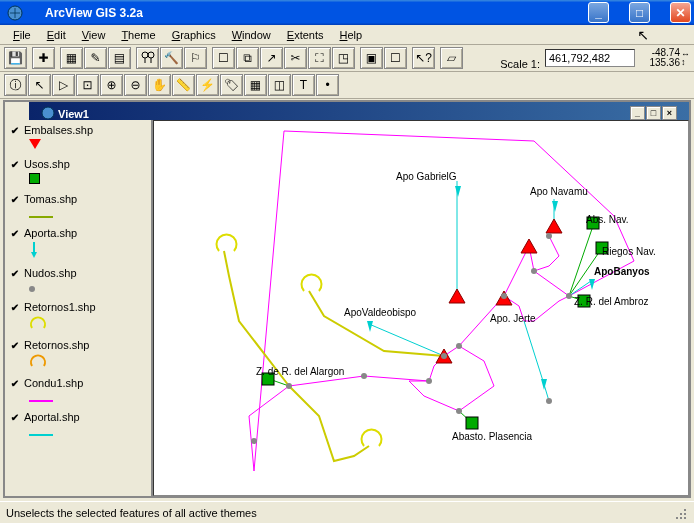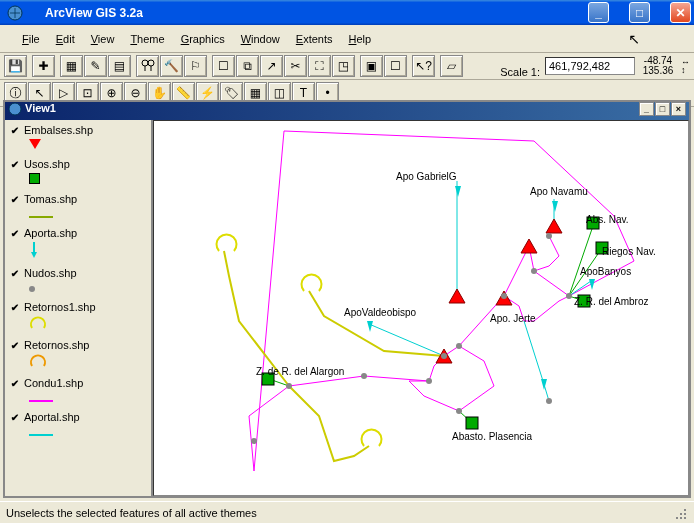--- a/index.html
+++ b/index.html
@@ -8,38 +8,38 @@
   
   .titlebar { height: 25px; background: linear-gradient(to bottom, #3c8cde 0%, #0054e3 10%, #0054e3 90%, #003db6 100%); display: flex; align-items: center; padding: 0 3px; gap: 18px; }
   .titlebar-icon { width: 16px; height: 16px; margin: 0 4px; }
   .titlebar-text { color: white; font-weight: bold; font-size: 12px; flex: 1; }
   .winbtn { width: 21px; height: 21px; margin-left: 2px; border: 1px solid #fff; border-radius: 3px; display: inline-flex; align-items: center; justify-content: center; font-family: Arial; font-weight: bold; font-size: 12px; }
   .winbtn.min { background: linear-gradient(to bottom, #7ba7e0, #3874c9); color: white; }
   .winbtn.max { background: linear-gradient(to bottom, #7ba7e0, #3874c9); color: white; }
   .winbtn.close { background: linear-gradient(to bottom, #f5a693, #e24820); color: white; }
   
   
-  .menubar { height: 28px; background: #ece9d8; display: flex; align-items: center; padding: 0 14px; border-bottom: 1px solid #aca899; }
+  .menubar { height: 20px; background: #ece9d8; display: flex; align-items: center; padding: 0 5px; border-bottom: 1px solid #aca899; }
   .menuitem { padding: 2px 8px; cursor: default; }
   .menuitem u { text-decoration: underline; }
   .cursor-icon { margin-left: auto; margin-right: 40px; font-size: 14px; }
   
   
   .toolbar { height: 27px; background: #ece9d8; display: flex; align-items: center; padding: 2px 4px; border-bottom: 1px solid #aca899; gap: 1px; }
   .tbgroup { display: flex; gap: 1px; margin-right: 4px; }
   .tbtn { width: 23px; height: 22px; border: 1px solid #888; background: #ece9d8; display: inline-flex; align-items: center; justify-content: center; font-size: 12px; cursor: default; box-shadow: inset 1px 1px 0 #fff, inset -1px -1px 0 #aca899; }
   .tbtn svg { width: 14px; height: 14px; }
   .scale-label { margin-left: auto; margin-right: 4px; margin-top: 12px; }
   .scale-input { width: 90px; height: 18px; border: 1px inset #888; background: white; font-size: 11px; padding: 0 3px; }
-  .coords { font-size: 10px; text-align: center; line-height: 10px; width: 44px; }
+  .coords { font-size: 10px; text-align: right; line-height: 10px; width: 44px; }
   .coords span { display: block; }
   
   
   .viewwin { position: absolute; left: 3px; top: 100px; width: 688px; height: 398px; border: 2px solid #888; background: #ece9d8; }
-  .viewwin-title { height: 18px; background: linear-gradient(to right, #0a246a, #3a6ea5); display: flex; align-items: flex-start; padding: 0 3px; }
+  .viewwin-title { height: 18px; background: linear-gradient(to right, #0a246a, #3a6ea5); display: flex; align-items: flex-end; padding: 0 12px; margin-left: 24px; }
   .viewwin-title-text { color: white; font-weight: bold; font-size: 11px; flex: 1; margin-left: 3px; }
   .vwbtn { width: 15px; height: 14px; margin-left: 1px; background: #ece9d8; border: 1px solid #888; display: inline-flex; align-items: center; justify-content: center; font-size: 9px; font-weight: bold; box-shadow: inset 1px 1px 0 #fff; }
   .viewwin-body { display: flex; height: calc(100% - 18px); }
   
   
   .toc { width: 148px; background: #ece9d8; border-right: 2px inset #888; overflow-y: auto; padding: 3px 2px; }
   .toc::-webkit-scrollbar { width: 16px; }
   .toc::-webkit-scrollbar-track { background: #ece9d8; border: 1px solid #aca899; }
   .toc::-webkit-scrollbar-thumb { background: #ece9d8; border: 1px solid #aca899; box-shadow: inset 1px 1px 0 #fff; }
   .layer { margin-bottom: 2px; }
@@ -300,21 +300,21 @@
 
         <path d="M 65 130 A 10 10 0 1 1 80 130" fill="none" stroke="#dd0" stroke-width="2"></path>
         <path d="M 150 170 A 10 10 0 1 1 165 170" fill="none" stroke="#dd0" stroke-width="2"></path>
         <path d="M 210 325 A 10 10 0 1 1 225 325" fill="none" stroke="#dd0" stroke-width="2"></path>
       </svg>
       <div id="map-labels">
           <div class="map-label" style="left: 242px; top: 50px;">Apo GabrielG</div>
           <div class="map-label" style="left: 376px; top: 65px; text-align: center;">Apo Navamu</div>
           <div class="map-label" style="left: 432px; top: 93px;">Abs. Nav.</div>
           <div class="map-label" style="left: 448px; top: 125px;">Riegos Nav.</div>
-          <div class="map-label" style="left: 426px; top: 145px;">ApoBanyos</div>
+          <div class="map-label" style="left: 440px; top: 145px; font-weight: bold;">ApoBanyos</div>
           <div class="map-label" style="left: 420px; top: 175px;">Z. R. del Ambroz</div>
           <div class="map-label" style="left: 190px; top: 186px;">ApoValdeobispo</div>
           <div class="map-label" style="left: 336px; top: 192px;">Apo. Jerte</div>
           <div class="map-label" style="left: 102px; top: 245px;">Z. de R. del Alargon</div>
           <div class="map-label" style="left: 298px; top: 310px;">Abasto. Plasencia</div>
         </div>
     </div>
   </div>
 </div>
 

